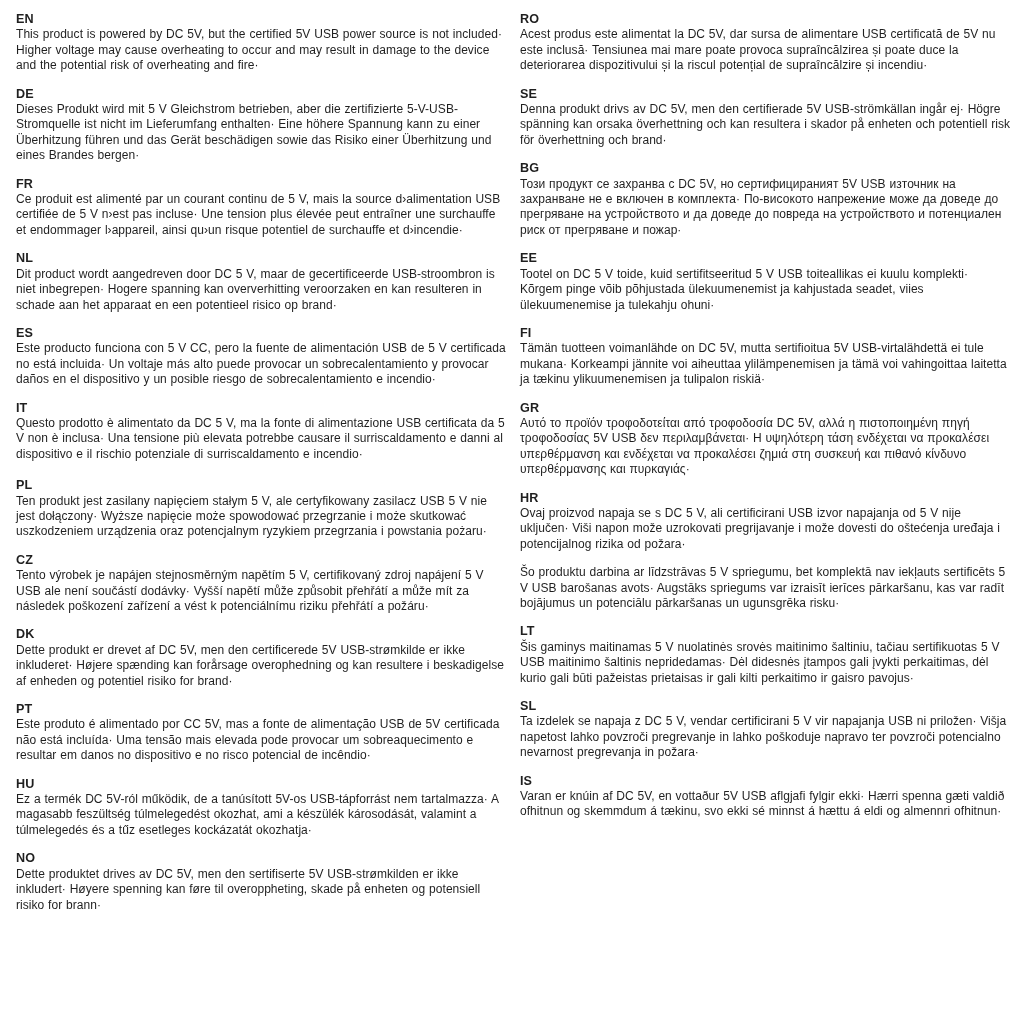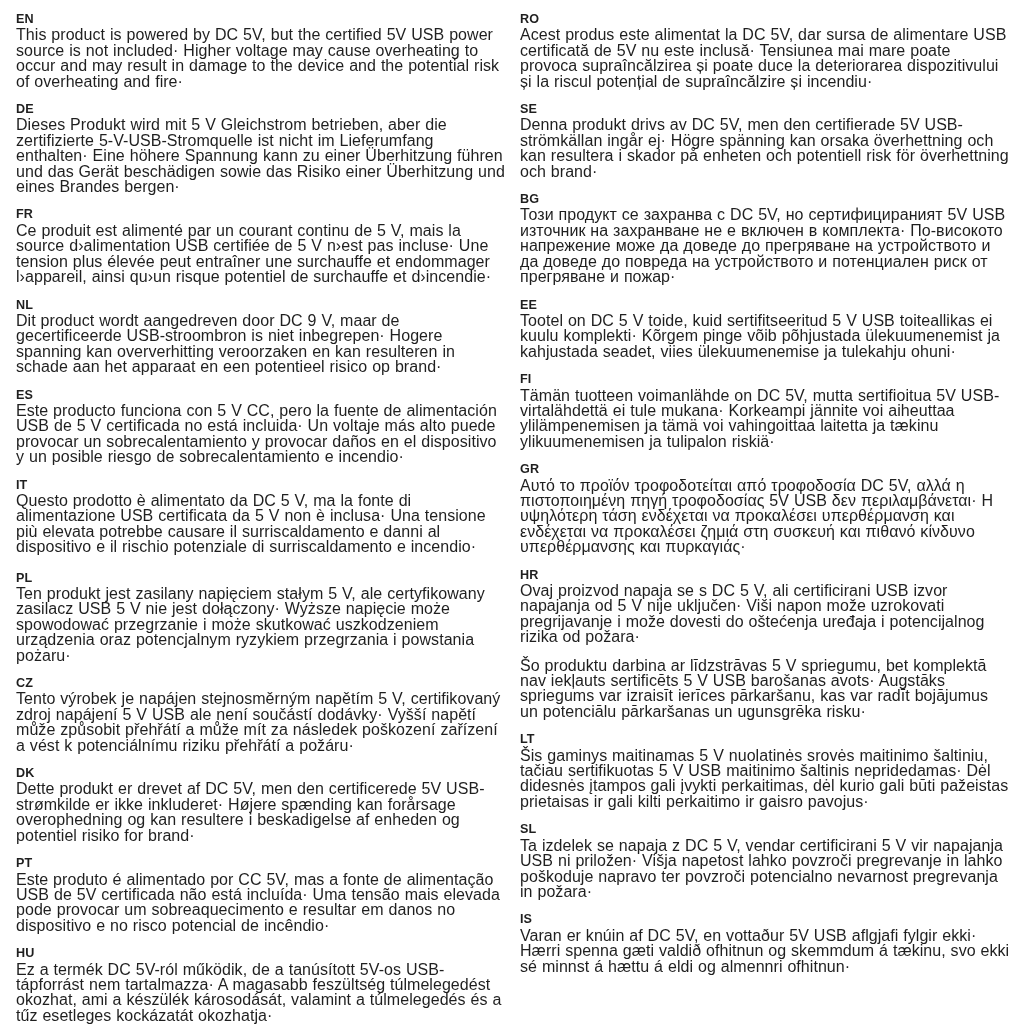--- a/index.html
+++ b/index.html
@@ -34,21 +34,21 @@
   }
   .lang-code {
     display: block;
     font-weight: bold;
     font-size: 12.6px;
     line-height: 15.4px;
     letter-spacing: 0.1px;
   }
   .lang-text {
     margin: 0;
-    font-size: 16px;
+    font-size: 12px;
     line-height: 15.4px;
     letter-spacing: 0.05px;
     word-spacing: 0.4px;
   }
 </style>
 </head>
 <body style="background: rgb(255, 255, 255); color: rgb(31, 31, 31);">
 
 <div class="page">
   <div class="column" id="col-left">
@@ -59,21 +59,21 @@
       <div class="lang-section">
         <span class="lang-code">DE</span>
         <p class="lang-text">Dieses Produkt wird mit 5 V Gleichstrom betrieben, aber die zertifizierte 5-V-USB-Stromquelle ist nicht im Lieferumfang enthalten· Eine höhere Spannung kann zu einer Überhitzung führen und das Gerät beschädigen sowie das Risiko einer Überhitzung und eines Brandes bergen·</p>
       </div>
       <div class="lang-section">
         <span class="lang-code">FR</span>
         <p class="lang-text">Ce produit est alimenté par un courant continu de 5 V, mais la source d›alimentation USB certifiée de 5 V n›est pas incluse· Une tension plus élevée peut entraîner une surchauffe et endommager l›appareil, ainsi qu›un risque potentiel de surchauffe et d›incendie·</p>
       </div>
       <div class="lang-section">
         <span class="lang-code">NL</span>
-        <p class="lang-text">Dit product wordt aangedreven door DC 9 V, maar de gecertificeerde USB-stroombron is niet inbegrepen· Hogere spanning kan oververhitting veroorzaken en kan resulteren in schade aan het apparaat en een potentieel risico op brand·</p>
+        <p class="lang-text">Dit product wordt aangedreven door DC 5 V, maar de gecertificeerde USB-stroombron is niet inbegrepen· Hogere spanning kan oververhitting veroorzaken en kan resulteren in schade aan het apparaat en een potentieel risico op brand·</p>
       </div>
       <div class="lang-section">
         <span class="lang-code">ES</span>
         <p class="lang-text">Este producto funciona con 5 V CC, pero la fuente de alimentación USB de 5 V certificada no está incluida· Un voltaje más alto puede provocar un sobrecalentamiento y provocar daños en el dispositivo y un posible riesgo de sobrecalentamiento e incendio·</p>
       </div>
       <div class="lang-section tight">
         <span class="lang-code">IT</span>
         <p class="lang-text">Questo prodotto è alimentato da DC 5 V, ma la fonte di alimentazione USB certificata da 5 V non è inclusa· Una tensione più elevata potrebbe causare il surriscaldamento e danni al dispositivo e il rischio potenziale di surriscaldamento e incendio·</p>
       </div>
       <div class="lang-section">

